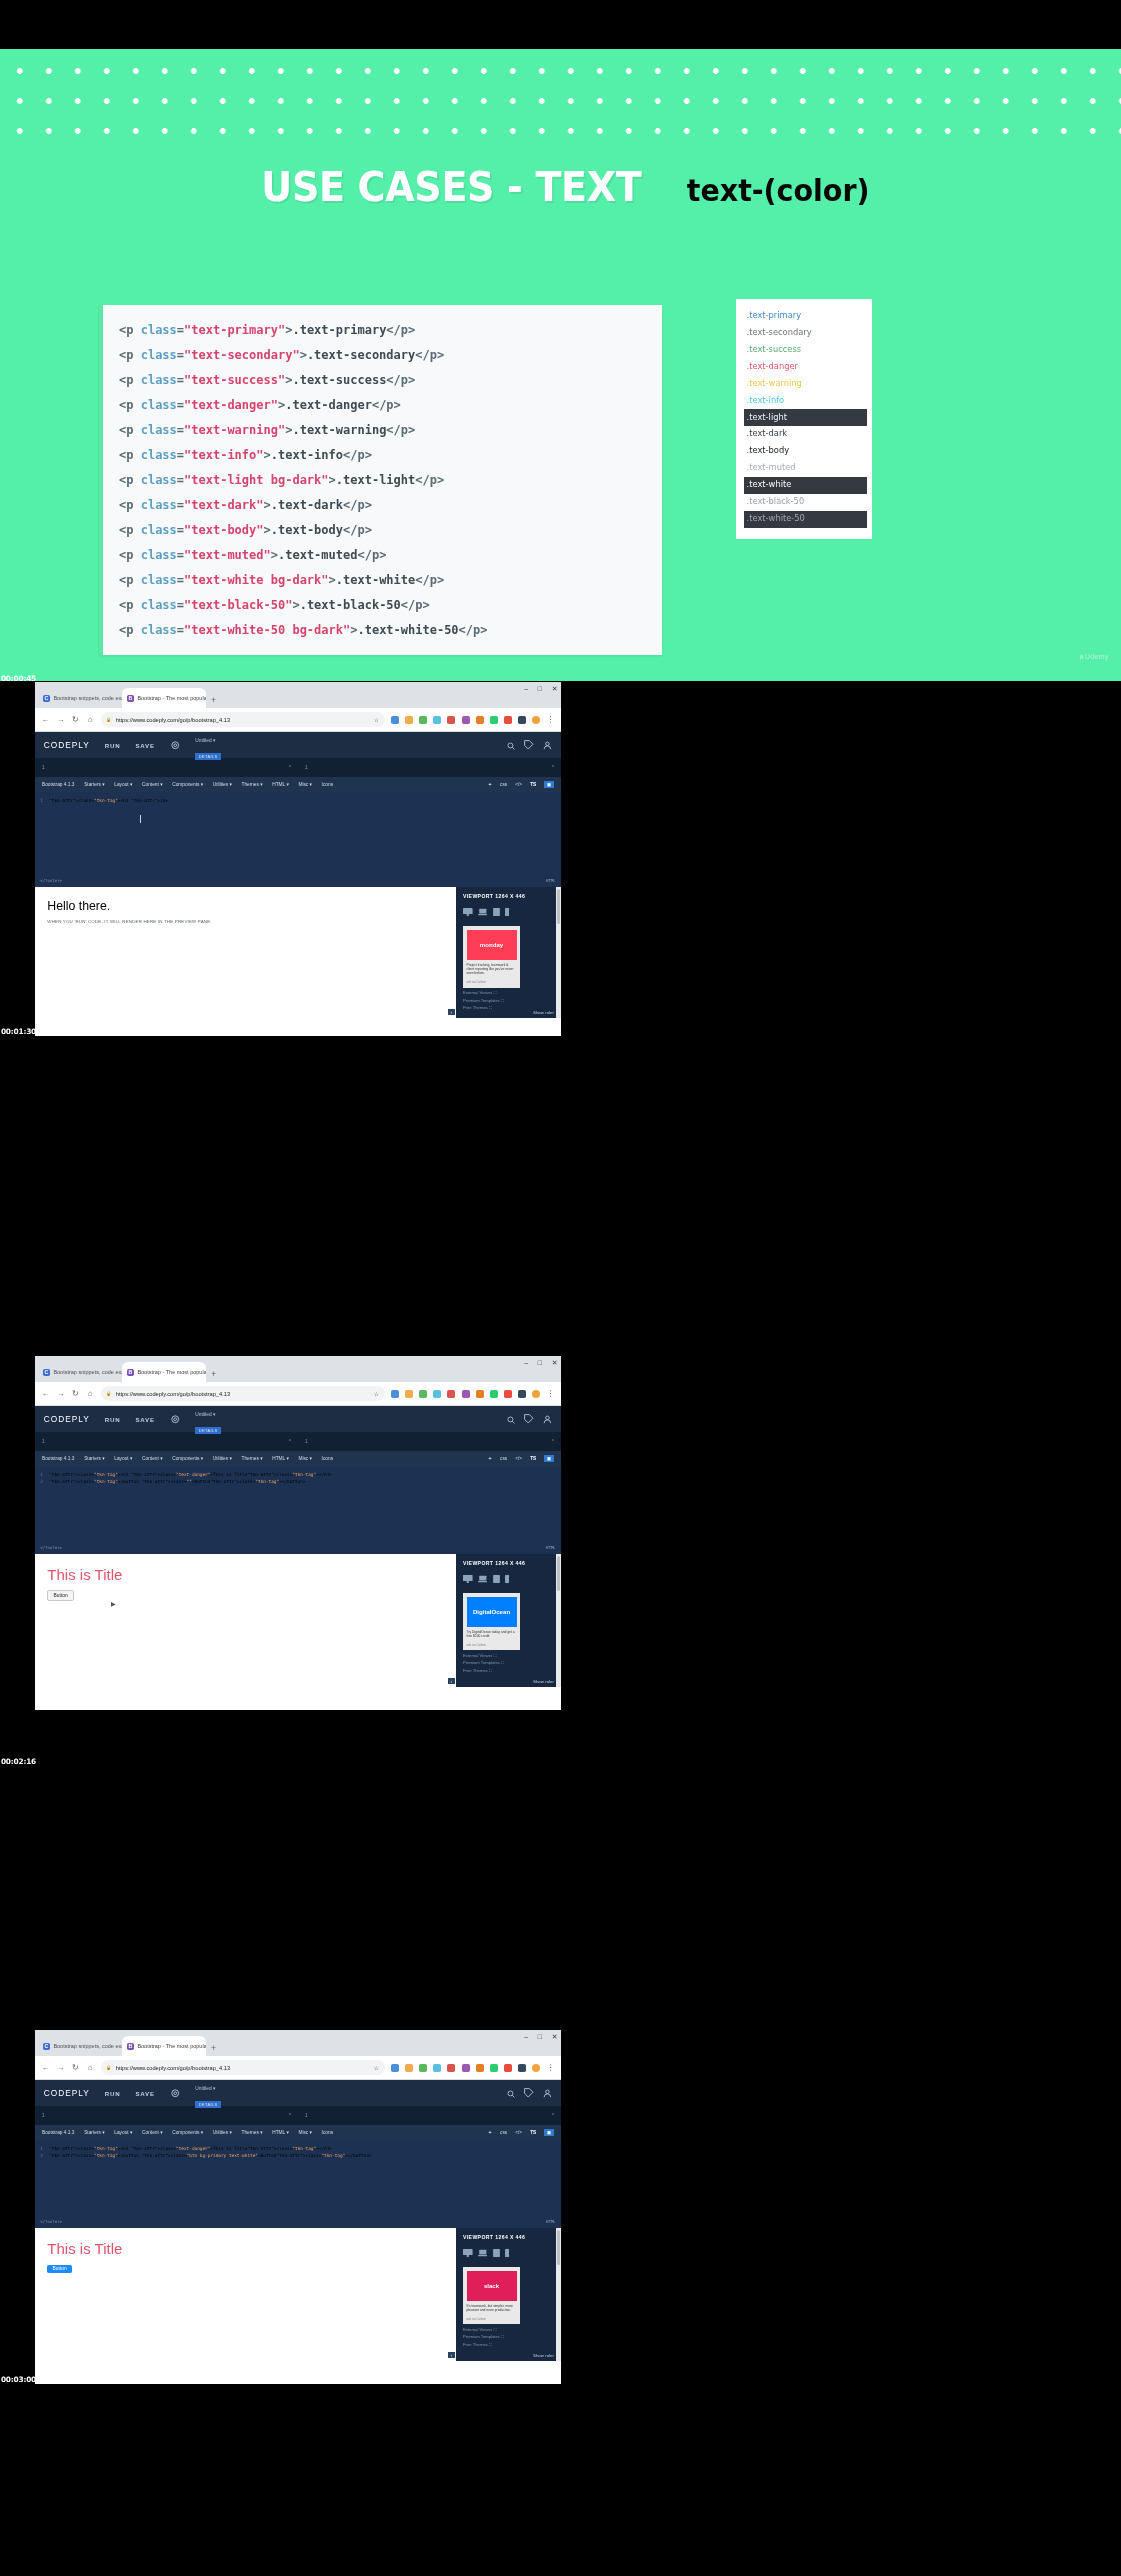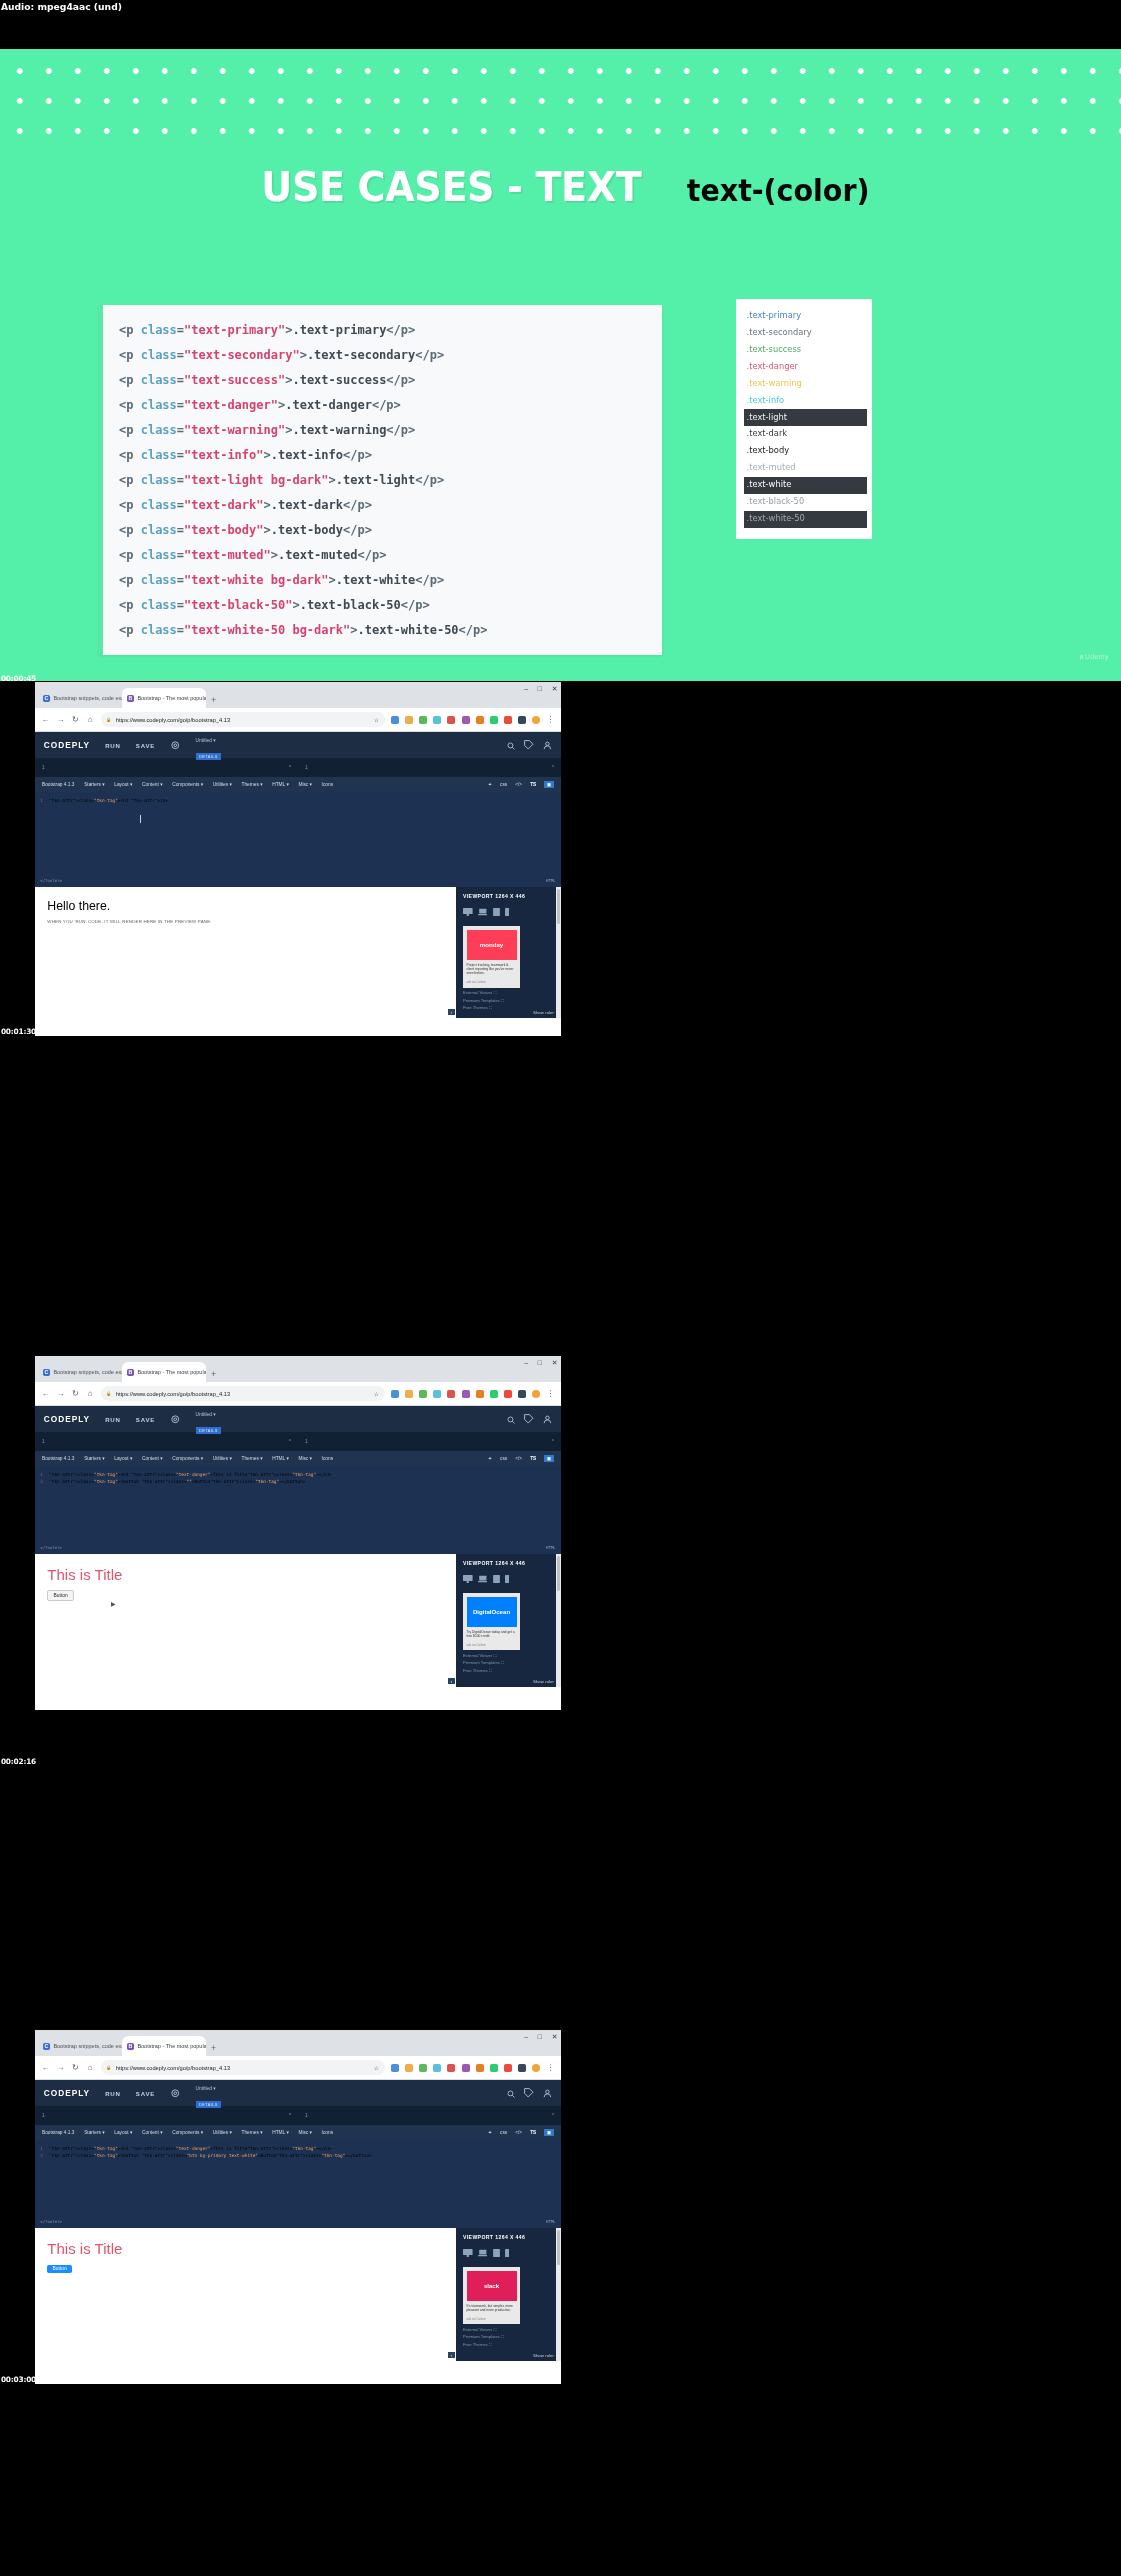--- a/index.html
+++ b/index.html
@@ -116,21 +116,21 @@
   .nav-ic { font-size: 8px; color: #5f6368; width: 8.8px; text-align: center; }
   .omnibox {
     flex: 1; height: 15px; background: #f1f3f4; border-radius: 8px;
     display: flex; align-items: center; gap: 3.5px; padding: 0 6.1px;
     font-size: 5.7px; color: #202124; font-family: "Liberation Sans", sans-serif;
   }
   .ext-ic { width: 8px; height: 8px; border-radius: 1.8px; flex: none; }
 
   
   .cp-top { background: #1d2d44; height: 26px; display: flex; align-items: center; padding: 0 8.8px; gap: 15px; }
-  .cp-logo { color: #fff; font-size: 8.3px; font-weight: bold; letter-spacing: 1px; font-family: "Liberation Sans", sans-serif; }
+  .cp-logo { color: #fff; font-size: 8.3px; font-weight: normal; letter-spacing: 1px; font-family: "Liberation Sans", sans-serif; }
   .cp-mi { color: #c7d2de; font-size: 6.1px; font-weight: bold; letter-spacing: 0.8px; }
   .cp-untitled { color: #b9c6d4; font-size: 4.8px; line-height: 6.1px; }
   .cp-details { background: #2f6fd0; color: #dbe7f7; font-size: 3.9px; padding: 0.9px 3.5px; letter-spacing: 0.4px; display: inline-block; margin-top: 0.9px; }
   .cp-right { margin-left: auto; display: flex; align-items: center; gap: 9.6px; }
   .cp-editorhdr { background: #122033; height: 19px; display: flex; align-items: center; }
   .cp-editorhdr .half { flex: 1; display: flex; align-items: center; padding: 0 7px; font-size: 4.8px; color: #8899ab; position: relative; }
   .cp-navbar { background: #20344f; height: 15px; display: flex; align-items: center; gap: 9.6px; padding: 0 7px; font-size: 4.8px; color: #d5dde7; white-space: nowrap; }
   .cp-code { background: #1d3252; padding: 4.4px 0 0 5.3px; font-family: "DejaVu Sans Mono", monospace; font-size: 4.4px; line-height: 6.6px; position: relative; }
   .cp-gut { color: #64748b; display: inline-block; width: 8.8px; }
   .tkn-str { color: #f2a05a; }
@@ -143,21 +143,20 @@
   .side-ad { width: 57px; background: #e9e9e9; margin-top: 7px; padding: 3.5px; }
   .showruler { position: absolute; bottom: 3.5px; right: 7px; color: #c3cfdb; font-size: 4.4px; }
 
   .scrollbar-v { position: absolute; right: 0; top: 0; width: 5.3px; bottom: 0; background: #e8eaed; }
   .scrollbar-v i { position: absolute; left: 0.9px; width: 3.5px; background: #bdc1c6; border-radius: 1.8px; display: block; }
 </style>
 </head>
 <body>
 
 <div class="fileinfo">
-  <div>Audio: mpeg4aac (und)</div>
 </div>
 
 <div class="slide">
   <div class="dotband"></div>
 
   <div class="slide-title-row">
     <div class="slide-title">USE CASES - TEXT</div>
     <div class="slide-sub">text-(color)</div>
   </div>
 

